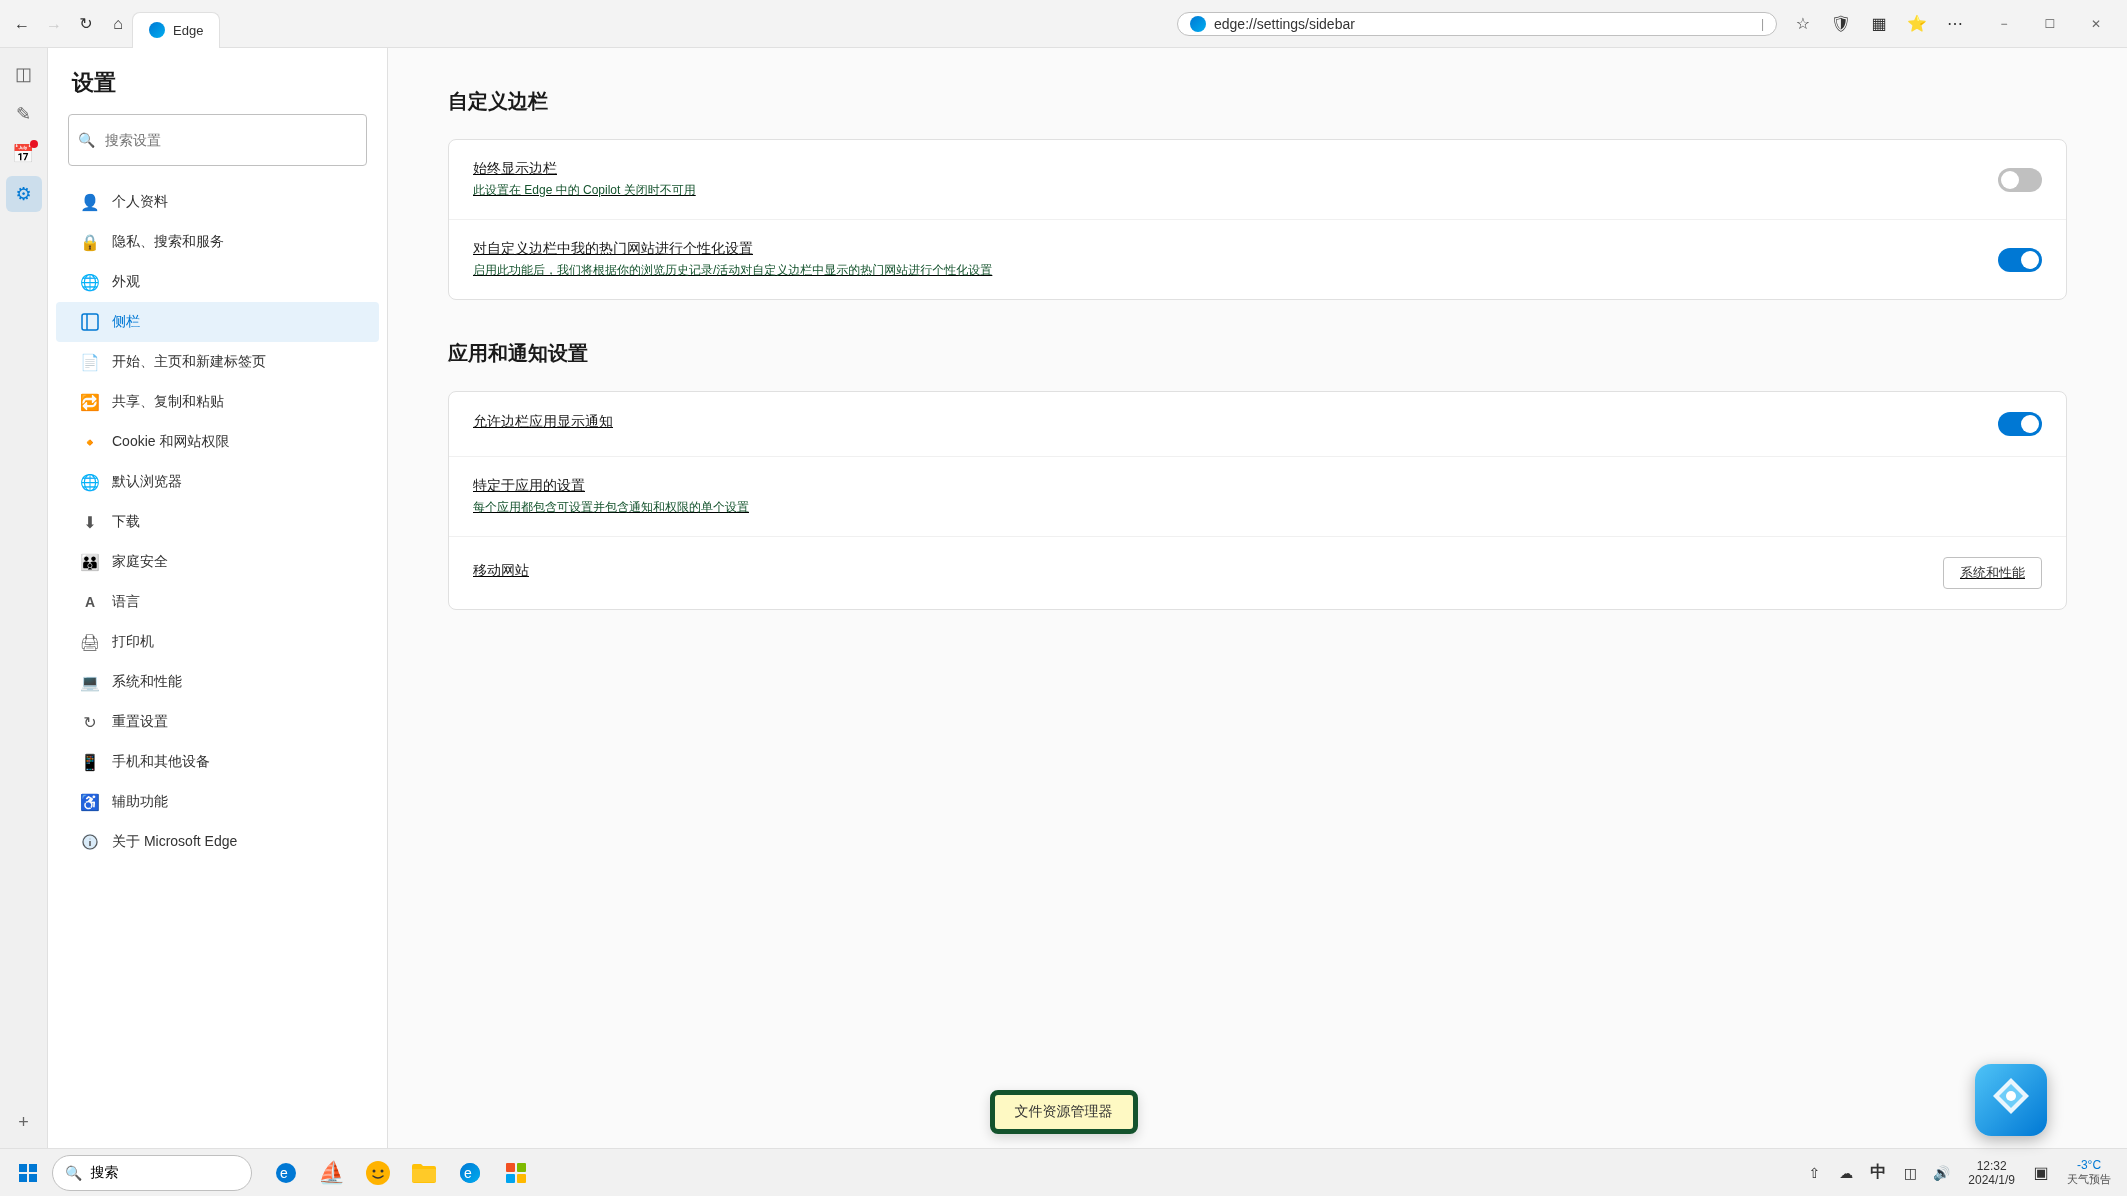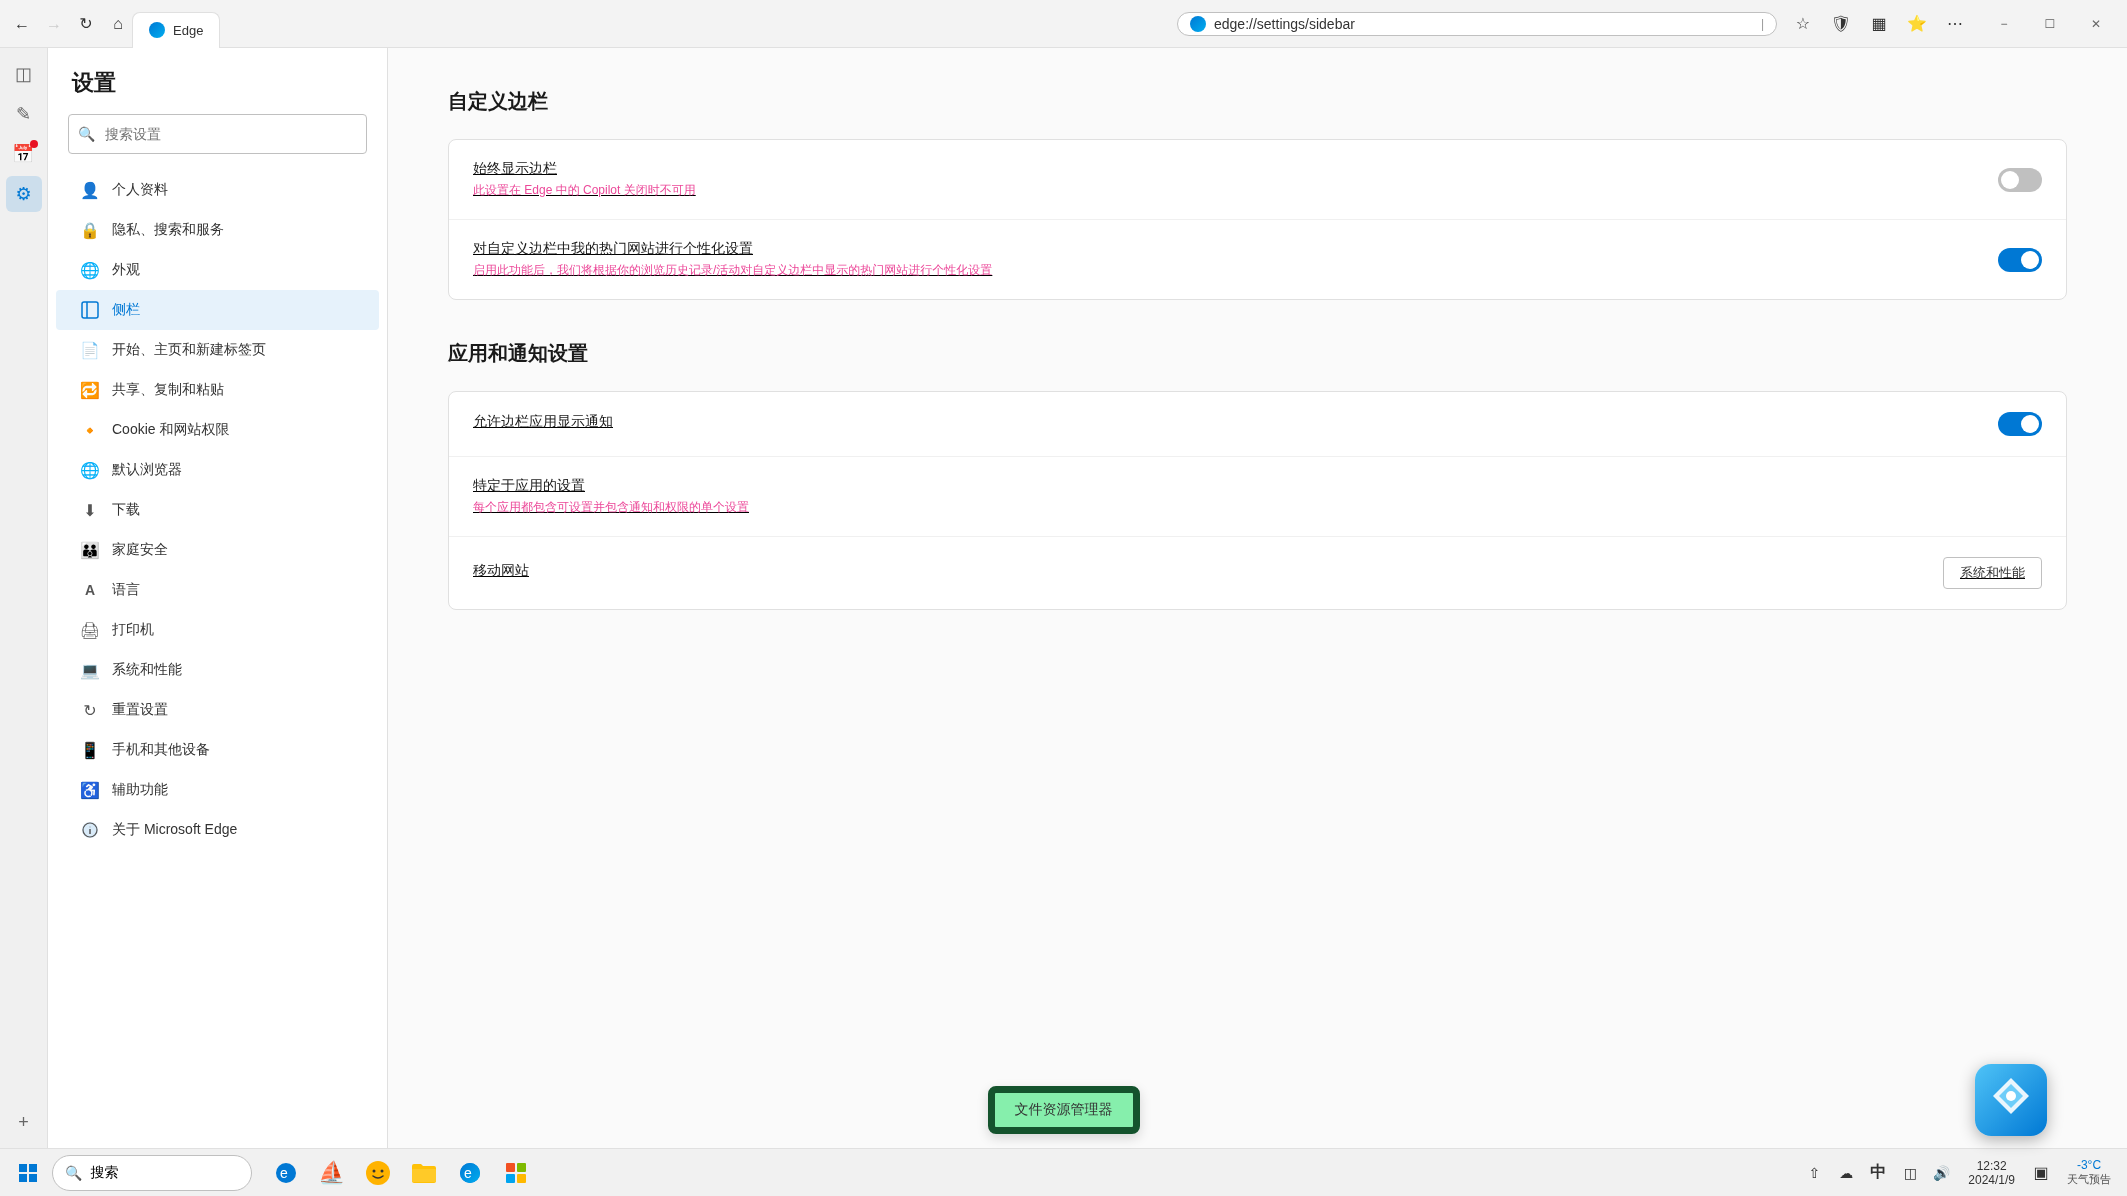--- a/index.html
+++ b/index.html
@@ -171,21 +171,21 @@
       padding: 0 24px 16px;
     }
     .search-box {
       margin: 0 20px 16px;
       position: relative;
       display: flex;
       align-items: center;
     }
     .search-box input {
       width: 100%;
-      height: 40px;
+      height: 52px;
       border: 1px solid #c0c0c0;
       border-radius: 4px;
       padding: 0 12px 0 36px;
       font-size: 14px;
       color: #333;
       background: #fff;
       outline: none;
     }
     .search-icon-inner {
       position: absolute;
@@ -251,21 +251,21 @@
       flex: 1;
     }
     .settings-row-label {
       font-size: 14px;
       color: #1a1a1a;
       font-weight: 500;
       margin-bottom: 4px;
     }
     .settings-row-desc {
       font-size: 12px;
-      color: #ec4899;
+      color: #14532d;
     }
 
     
     .toggle {
       width: 44px; height: 24px;
       border-radius: 12px;
       position: relative;
       cursor: pointer;
       flex-shrink: 0;
     }
@@ -389,22 +389,22 @@
       font-size: 36px;
       color: #fff;
     }
 
     
     .file-manager-tooltip {
       position: fixed;
       bottom: 62px;
       left: 50%;
       transform: translateX(-50%);
-      background: #86efac;
-      border: 7px solid #14532d;
+      background: #fef9c3;
+      border: 5px solid #14532d;
       border-radius: 8px;
       padding: 8px 20px;
       font-size: 14px;
       color: #333;
       box-shadow: 0 4px 12px rgba(0,0,0,0.15);
     }
   </style>
 </head>
 <body>
 

